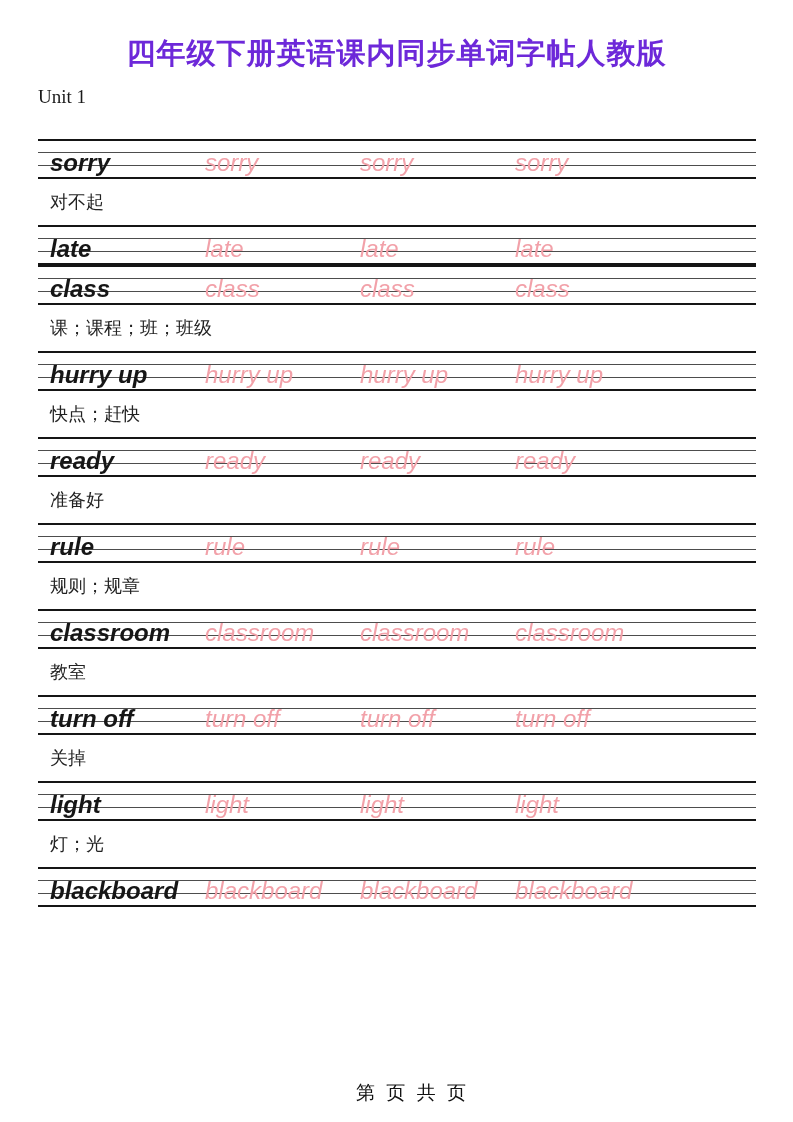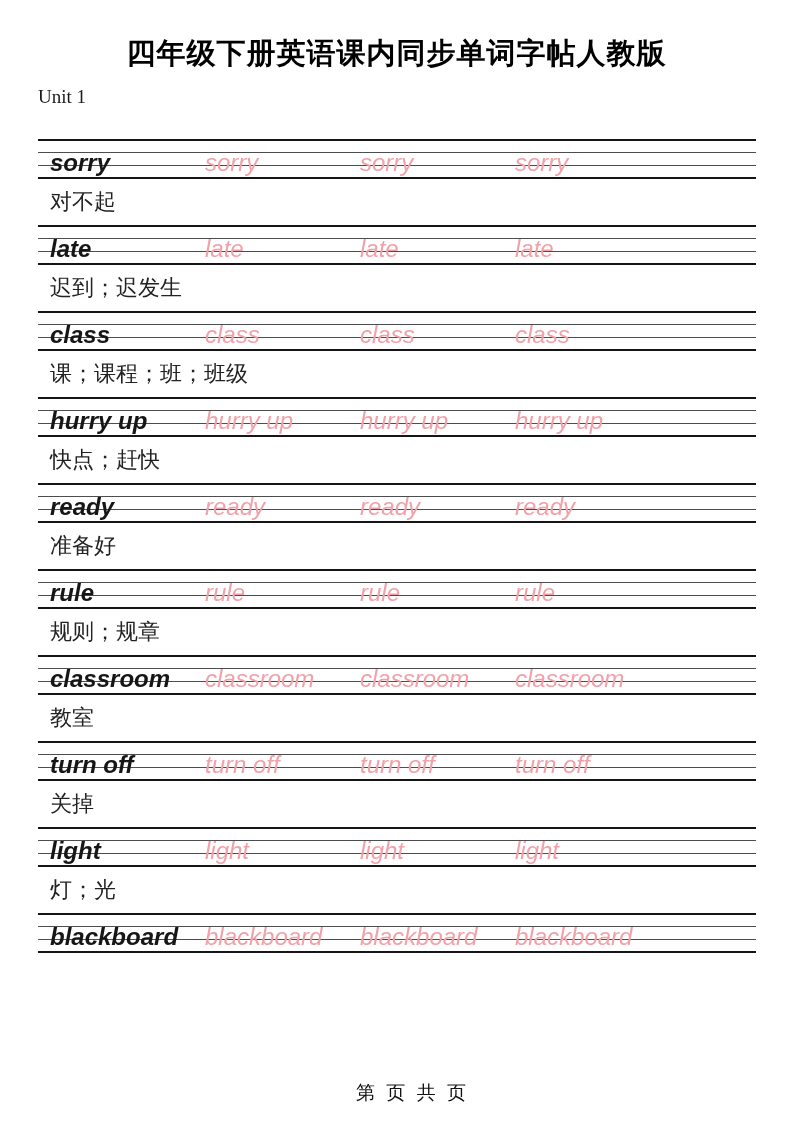--- a/index.html
+++ b/index.html
@@ -13,21 +13,21 @@
     font-family: "Liberation Serif", serif;
     color: #1a1a1a;
   }
   .title {
     padding-top: 36px;
     text-align: center;
     font-family: Liberation Sans, sans-serif;
     font-weight: bold;
     font-size: 29px;
     line-height: 34px;
-    color: #000000;
+    color: #6d28d9;
     letter-spacing: 1px;
   }
   .unit {
     margin: 16px 0 8px 38px;
     font-family: "Liberation Serif", serif;
     font-size: 19px;
     line-height: 22px;
   }
   .word-list {
     position: absolute;
@@ -72,21 +72,21 @@
     font-weight: normal;
     font-size: 24px;
     color: #f2a1a9;
   }
   .meaning {
     height: 46px;
     display: flex;
     align-items: center;
     padding-left: 12px;
     font-family: "Liberation Serif", serif;
-    font-size: 22px;
+    font-size: 18px;
     color: #222;
   }
   .footer {
     position: absolute;
     left: 0;
     top: 1080px;
     width: 100%;
     text-align: center;
     font-family: "Liberation Sans", "DejaVu Sans", sans-serif;
     font-size: 19px;
@@ -139,21 +139,20 @@
           <span class="word-trace" style="color: rgb(242, 161, 169);">late</span>
         </div>
         <div class="word-cell">
           <span class="word-trace" style="color: rgb(242, 161, 169);">late</span>
         </div>
         <div class="word-cell">
           <span class="word-trace" style="color: rgb(242, 161, 169);">late</span>
         </div>
       </div>
     </div>
-    <div class="meaning">迟到；迟发生</div>
   </div>
 
   <div class="word-block">
     <div class="fourline">
       <div class="thin-line l2"></div>
       <div class="thin-line l3"></div>
       <div class="words-row">
         <div class="word-cell">
           <span class="word-black">class</span>
         </div>

